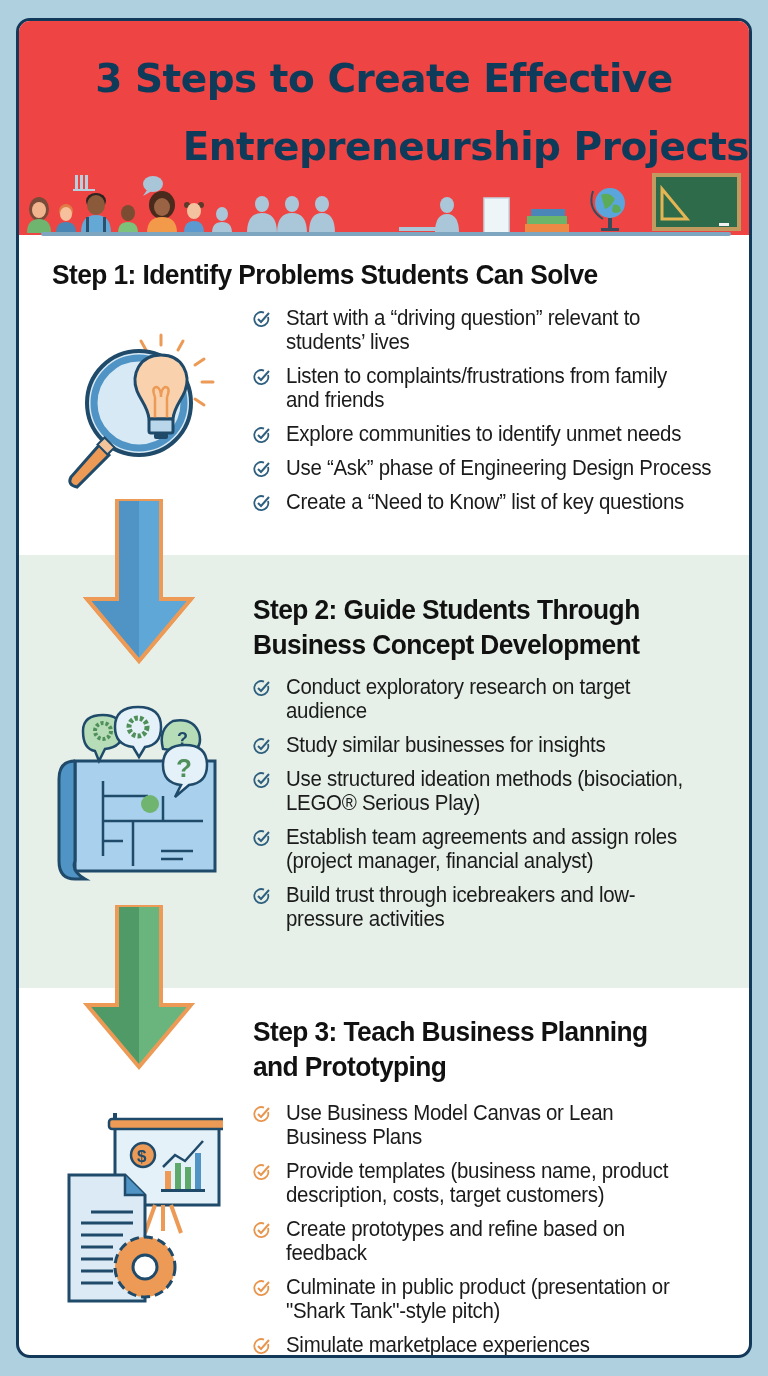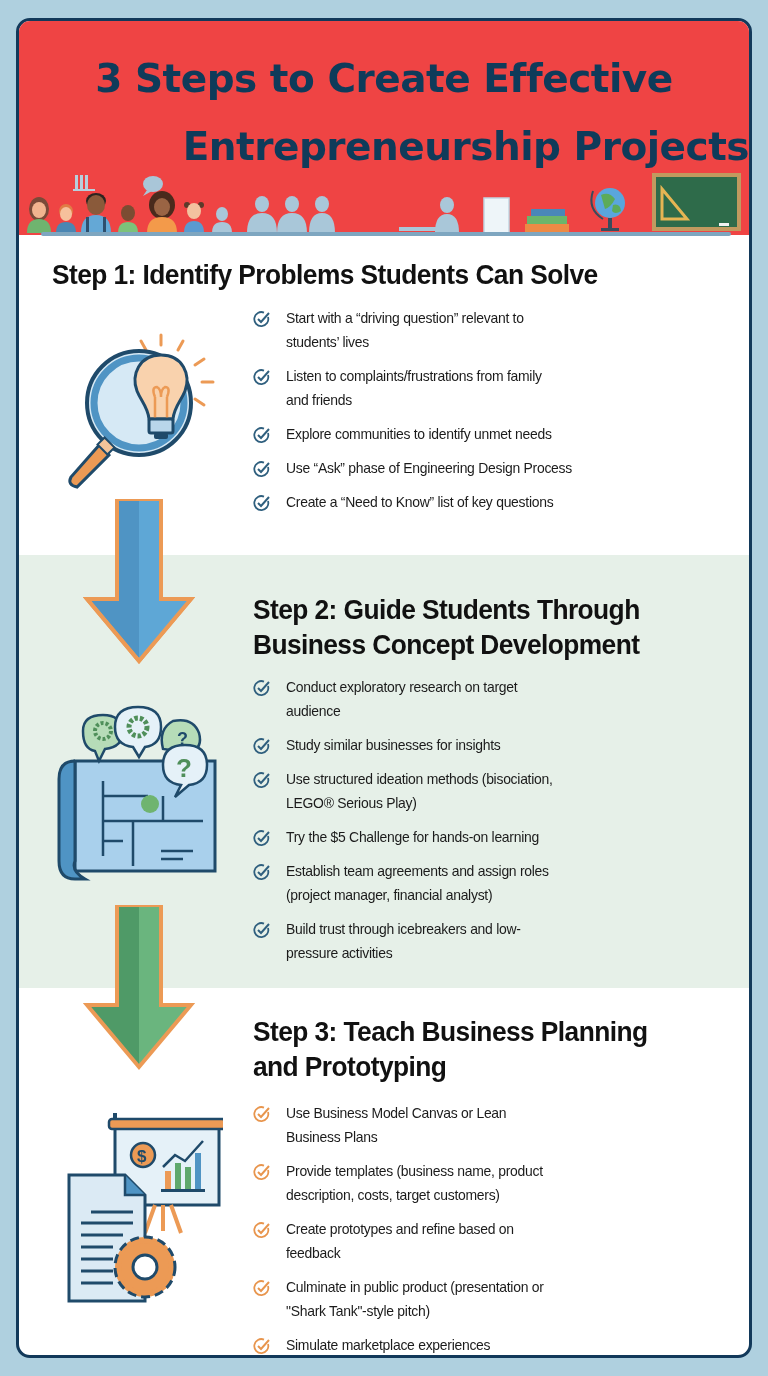--- a/index.html
+++ b/index.html
@@ -11,21 +11,21 @@
   .title { position:absolute; left:0; width:730px; text-align:center; color:#0f3b5a;
            font-family:"DejaVu Sans", sans-serif; font-weight:bold; font-size:39px; letter-spacing:-0.5px; line-height:46px; }
   .title.l1 { top:35px; }
   .title.l2 { top:103px;text-align:right; }
   .shelf { position:absolute; left:22px; top:211px; width:690px; height:4px; background:#7ea6c0; border-radius:2px; }
   .scene { position:absolute; left:0; top:140px; width:730px; height:74px; }
   .band2 { position:absolute; left:0; top:534px; width:730px; height:433px; background:#e6f0e8; }
   .heading { position:absolute; color:#111; font-weight:bold; font-family:"Liberation Sans", sans-serif;
              font-size:28px; line-height:35px; letter-spacing:-0.6px; transform:scaleX(0.94); transform-origin:left top; white-space:nowrap; }
   .bullets { position:absolute; left:234px; width:480px; margin:0; padding:0; list-style:none; }
-  .bullets li { position:relative; padding-left:33px; color:#1b1b1b; font-size:15px; line-height:24px;
+  .bullets li { position:relative; padding-left:33px; color:#1b1b1b; font-size:22px; line-height:24px;
                 margin-bottom:10px; letter-spacing:-0.3px; }
   .bullets li .txt { display:inline-block; transform:scaleX(0.93); transform-origin:left top; width:108%; }
   .chk { position:absolute; left:0; top:4px; width:18px; height:18px; }
   .icon { position:absolute; }
 </style>
 </head>
 <body>
 
 <div class="card">
 
@@ -187,24 +187,20 @@
           <path d="M5 9 L8 12 L16 3" fill="none" stroke="#2f5f7e" stroke-width="2"></path>
         </svg><span class="txt"><span>Conduct exploratory research on target</span><br><span>audience</span></span></li>
     <li><svg class="chk" viewBox="0 0 18 18">
           <path d="M15 7 A7 7 0 1 1 11 2.6" fill="none" stroke="#2f5f7e" stroke-width="1.8"></path>
           <path d="M5 9 L8 12 L16 3" fill="none" stroke="#2f5f7e" stroke-width="2"></path>
         </svg><span class="txt">Study similar businesses for insights</span></li>
     <li><svg class="chk" viewBox="0 0 18 18">
           <path d="M15 7 A7 7 0 1 1 11 2.6" fill="none" stroke="#2f5f7e" stroke-width="1.8"></path>
           <path d="M5 9 L8 12 L16 3" fill="none" stroke="#2f5f7e" stroke-width="2"></path>
         </svg><span class="txt"><span>Use structured ideation methods (bisociation,</span><br><span>LEGO® Serious Play)</span></span></li>
-    <li><svg class="chk" viewBox="0 0 18 18">
-          <path d="M15 7 A7 7 0 1 1 11 2.6" fill="none" stroke="#2f5f7e" stroke-width="1.8"></path>
-          <path d="M5 9 L8 12 L16 3" fill="none" stroke="#2f5f7e" stroke-width="2"></path>
-        </svg><span class="txt">Try the $5 Challenge for hands-on learning</span></li>
     <li><svg class="chk" viewBox="0 0 18 18">
           <path d="M15 7 A7 7 0 1 1 11 2.6" fill="none" stroke="#2f5f7e" stroke-width="1.8"></path>
           <path d="M5 9 L8 12 L16 3" fill="none" stroke="#2f5f7e" stroke-width="2"></path>
         </svg><span class="txt"><span>Establish team agreements and assign roles</span><br><span>(project manager, financial analyst)</span></span></li>
     <li><svg class="chk" viewBox="0 0 18 18">
           <path d="M15 7 A7 7 0 1 1 11 2.6" fill="none" stroke="#2f5f7e" stroke-width="1.8"></path>
           <path d="M5 9 L8 12 L16 3" fill="none" stroke="#2f5f7e" stroke-width="2"></path>
         </svg><span class="txt"><span>Build trust through icebreakers and low-</span><br><span>pressure activities</span></span></li>
   </ul>
 

